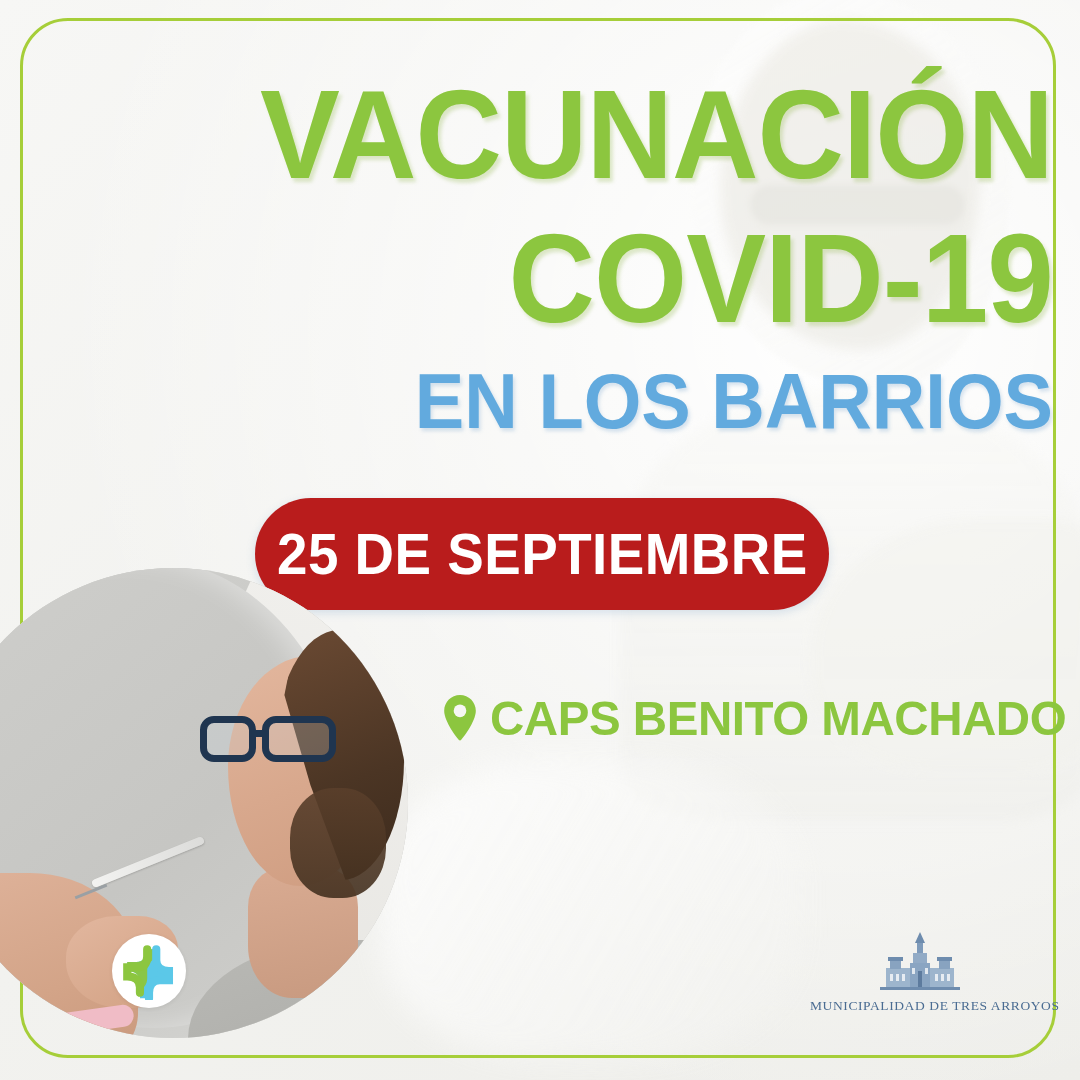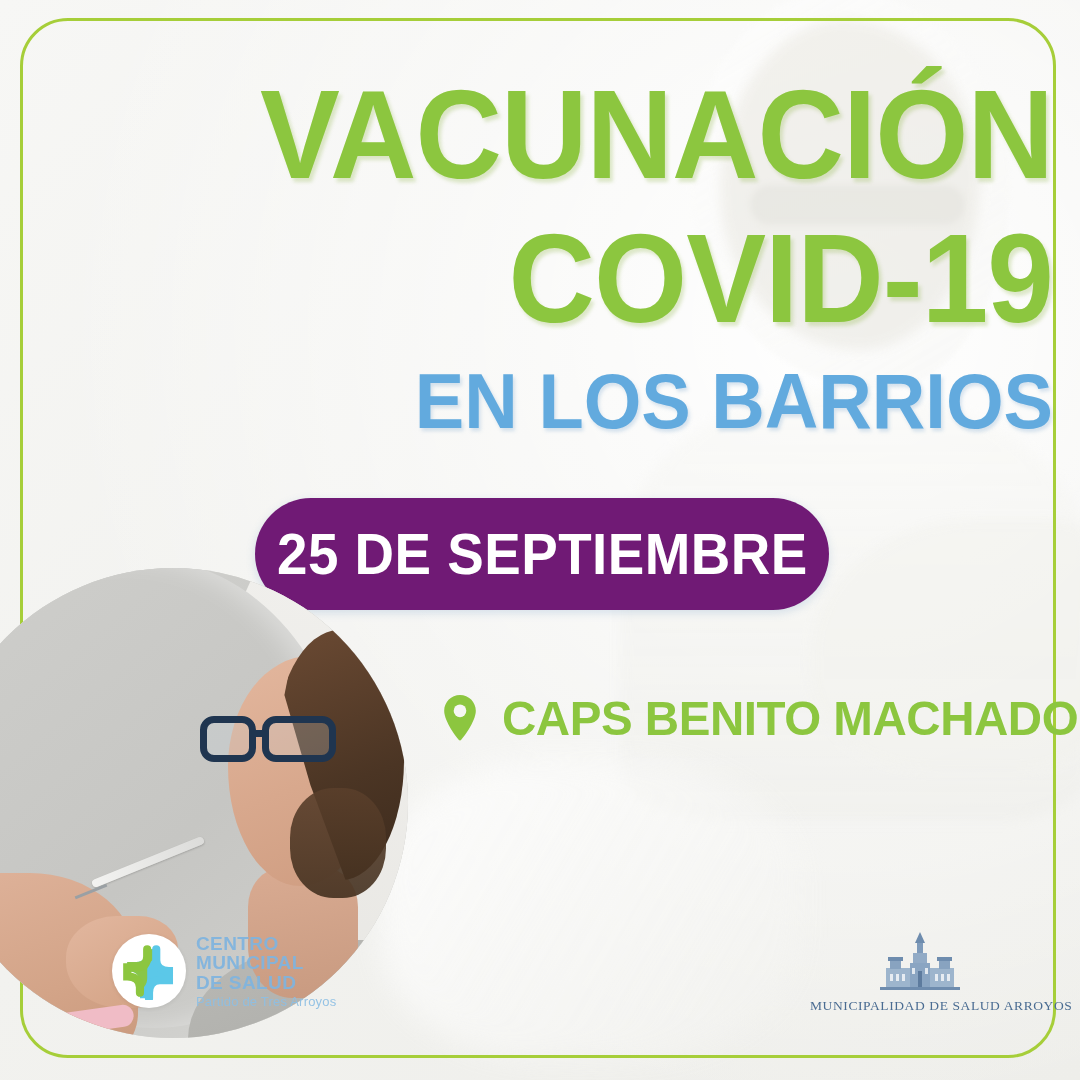--- a/index.html
+++ b/index.html
@@ -145,21 +145,21 @@
     position: absolute;
     left: 255px;
     top: 498px;
     width: 574px;
     height: 112px;
   }
   .date-pill {
     width: 100%;
     height: 100%;
     border-radius: 56px;
-    background: #701a75;
+    background: #b91c1c;
     display: flex;
     align-items: center;
     justify-content: center;
     box-shadow: 0 3px 10px rgba(90,140,190,0.22);
     box-sizing: border-box;
   }
   .date-pill-text {
     font-family: "Liberation Sans", sans-serif;
     font-weight: bold;
     font-size: 57px;
@@ -172,21 +172,21 @@
   
   .info-block {
     position: absolute;
     left: 440px;
     top: 690px;
     width: 620px;
   }
   .info-row {
     display: flex;
     align-items: center;
-    gap: 22px;
+    gap: 10px;
     margin-bottom: 30px;
   }
   .info-icon {
     flex: 0 0 auto;
     width: 40px;
     height: 48px;
     display: flex;
     align-items: center;
     justify-content: center;
   }
@@ -457,26 +457,20 @@
   <div class="cms-logo">
     <span class="cms-mark">
       <svg width="58" height="58" viewBox="0 0 64 64" aria-hidden="true">
         <path d="M24 6h16v14c0 6 4 10 10 10h4v16H40c-6 0-10 4-10 10v4H14V46c0-6-4-10-10-10H0V20h14c6 0 10-4 10-10z" transform="translate(7,7) scale(0.78)" fill="#ffffff"></path>
         <path d="M30 8h10v12c0 8 6 12 14 12v10H44c-8 0-12 6-12 14v6H22V44c0-8-6-12-14-12V22h10c8 0 12-6 12-14z" fill="#5bc8e8"></path>
         <path d="M30 8h10v10c-6 2-10 7-10 14v8c0 7-4 12-10 14v6H22V44c0-8-6-12-14-12V22h10c8 0 12-6 12-14z" fill="#8cc63f" opacity="0.95"></path>
         <path d="M40 8v12c0 8 6 12 14 12v10H44c-8 0-12 6-12 14v6" fill="none" stroke="#5bc8e8" stroke-width="9" stroke-linecap="round"></path>
         <path d="M22 56v-6c0-8-6-12-14-12V28h10c8 0 12-4 12-12V8" fill="none" stroke="#8cc63f" stroke-width="9" stroke-linecap="round"></path>
       </svg>
     </span>
-    <span class="cms-text">
-      <span class="cms-name" style="display:block">CENTRO</span>
-      <span class="cms-name" style="display:block">MUNICIPAL</span>
-      <span class="cms-name" style="display:block">DE SALUD</span>
-      <span class="cms-sub" style="display:block">Partido de Tres Arroyos</span>
-    </span>
   </div>
 
   <div class="muni-logo">
     <span>
       <svg width="116" height="62" viewBox="0 0 116 62" aria-hidden="true">
         <g fill="#7f9bbb">
 
           <rect x="55" y="13" width="6" height="10"></rect>
           <path d="M58 2l5 11H53z" fill="#6e8cae"></path>
           <rect x="51" y="23" width="14" height="12" fill="#92abc6"></rect>
@@ -498,16 +492,16 @@
             <rect x="34" y="44" width="3" height="7"></rect>
           <rect x="40" y="44" width="3" height="7"></rect>
           <rect x="73" y="44" width="3" height="7"></rect>
             <rect x="79" y="44" width="3" height="7"></rect>
           <rect x="85" y="44" width="3" height="7"></rect>
           <rect x="50" y="38" width="3" height="6"></rect>
             <rect x="63" y="38" width="3" height="6"></rect>
         </g>
       </svg>
     </span>
-    <p class="muni-caption">MUNICIPALIDAD DE SALUD ARROYOS</p>
+    <p class="muni-caption">MUNICIPALIDAD DE TRES ARROYOS</p>
   </div>
 
 </div>
 
 </body></html>

